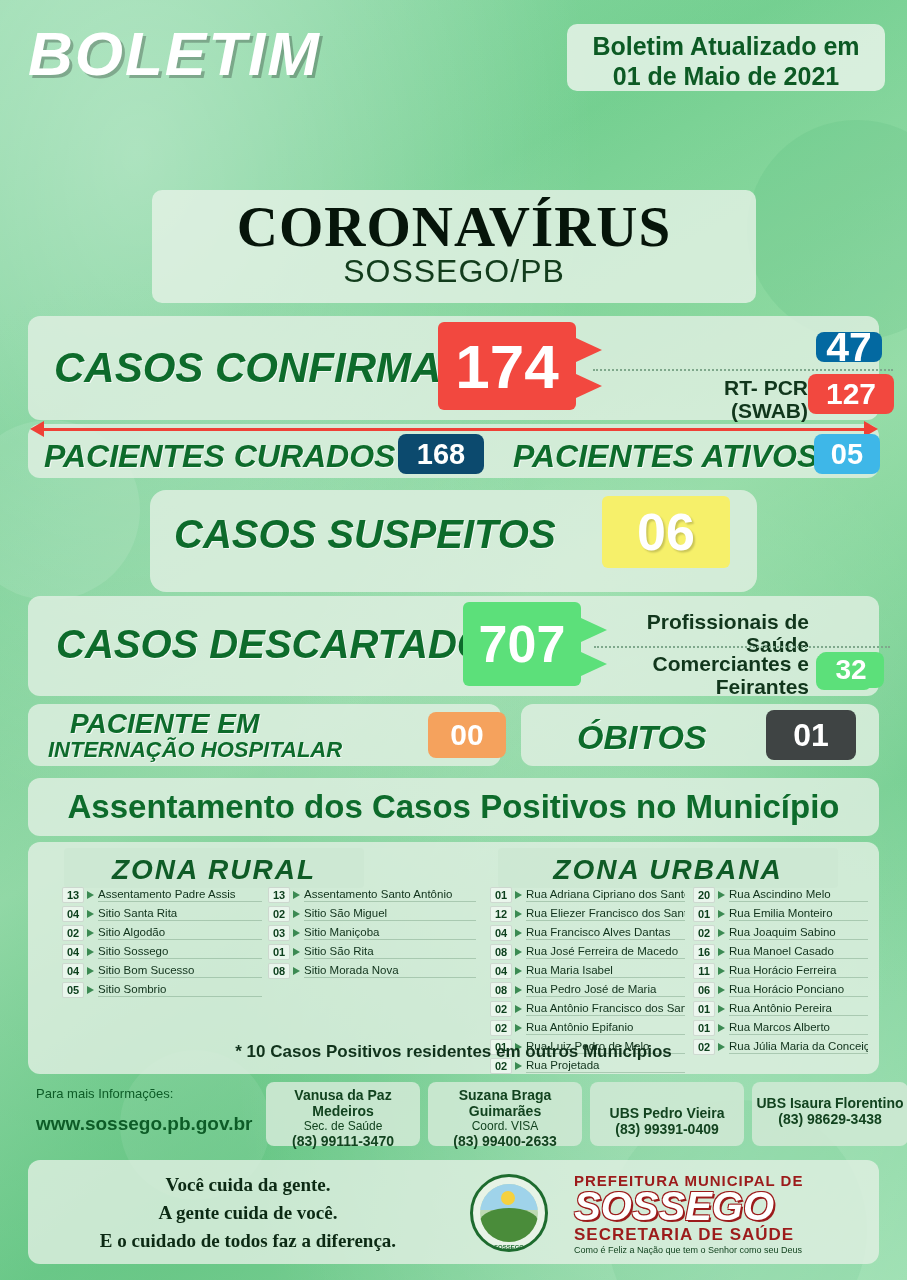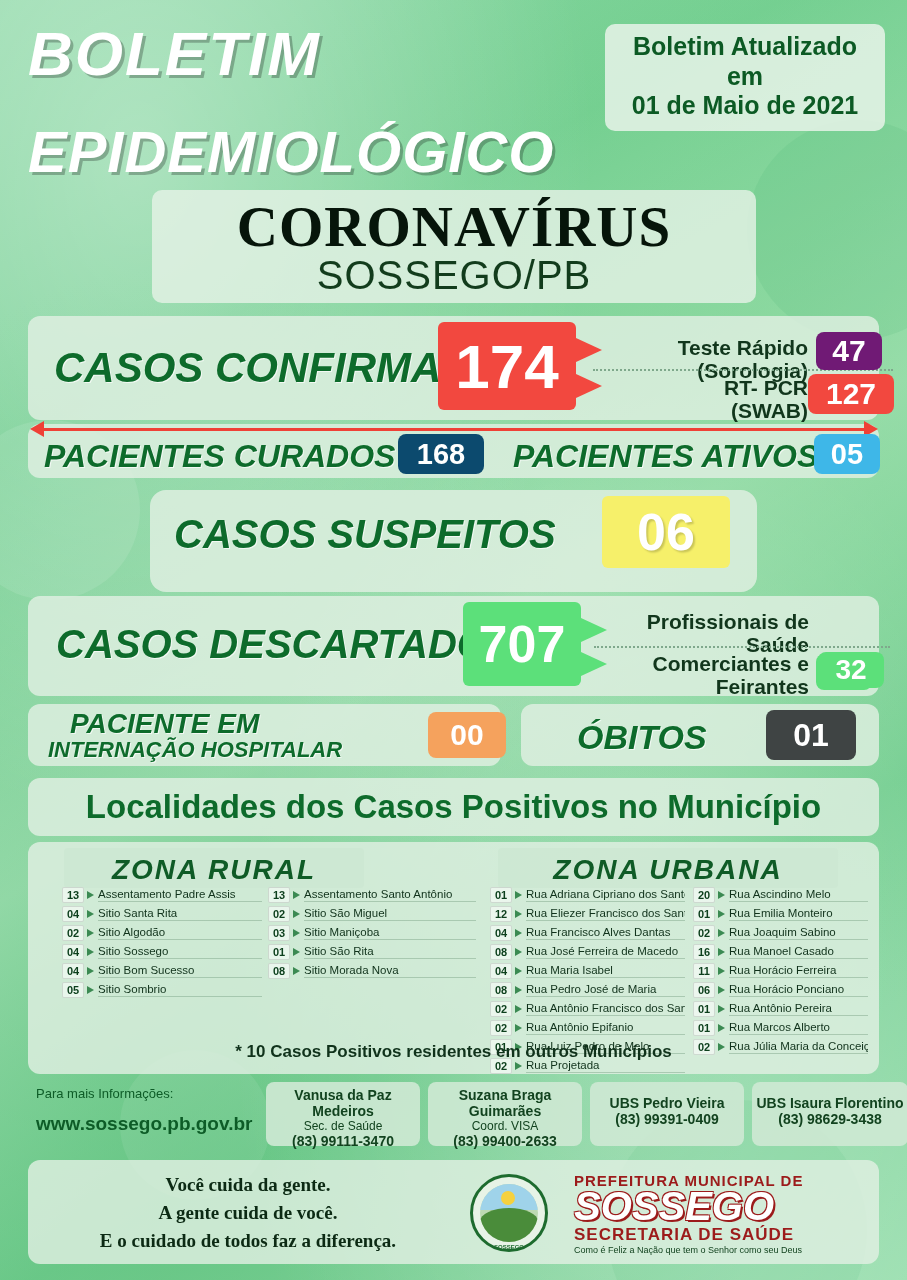--- a/index.html
+++ b/index.html
@@ -39,36 +39,36 @@
     text-shadow: 3px 3px 0 rgba(0,0,0,0.25);
     font-family:"Liberation Sans", sans-serif;
   }
   #hdr-title2 {
     position:absolute; left:28px; top:118px;
     font-size:58px; font-weight:bold; font-style:italic;
     color:#ffffff; letter-spacing:1px;
     text-shadow: 3px 3px 0 rgba(0,0,0,0.25);
   }
   #hdr-date {
-    position:absolute; right:22px; top:24px; width:280px;
-    padding:8px 10px 10px; text-align:center;
+    position:absolute; right:22px; top:24px; width:318px;
+    padding:8px 10px 0; text-align:center;
     background: rgba(232,243,233,0.85); border-radius:10px;
     color:#0c5a24; font-size:25px; font-weight:bold; line-height:1.18;
   }
   #corona-box {
     position:absolute; left:152px; top:190px; width:604px; height:113px;
     background: rgba(228,241,229,0.82); border-radius:10px;
     text-align:center; padding-top:4px;
   }
   #corona-word {
     font-family:"Liberation Serif", serif;
     font-size:57px; font-weight:bold; color:#06150a; letter-spacing:1px;
   }
   #corona-city {
-    font-size:40px; color:#123c1c; margin-top:-6px; letter-spacing:1px;
+    font-size:32px; color:#123c1c; margin-top:-6px; letter-spacing:1px;
   }
 
   
   .big-label {
     color:#0d6b2b; font-weight:bold; font-style:italic; letter-spacing:0px;
     text-shadow:1px 1px 0 rgba(255,255,255,0.7);
   }
   .numbox {
     display:flex; align-items:center; justify-content:center;
     border-radius:8px; font-weight:bold; color:#fff;
@@ -83,21 +83,21 @@
   }
   .arrow-r {
     position:absolute; width:0;height:0;
     border-top:12px solid transparent; border-bottom:12px solid transparent;
   }
   #arr1 { left:548px; top:22px; border-left:26px solid #f2483f; }
   #arr2 { left:548px; top:58px; border-left:26px solid #f2483f; }
   .sub-label { position:absolute; text-align:right; color:#11361c; font-weight:bold; font-size:21px; line-height:1.1; }
   #sub-teste { left:565px; top:20px; width:215px; }
   #sub-pcr   { left:565px; top:60px; width:215px; }
-  #num-teste { position:absolute; left:788px; top:16px; width:66px; height:38px; background:#701a75; font-size:30px; }
+  #num-teste { position:absolute; left:788px; top:16px; width:66px; height:30px; background:#0369a1; font-size:41px; }
   #num-pcr   { position:absolute; left:780px; top:58px; width:86px; height:40px; background:#f2483f; font-size:30px; }
   .dotted-sep { position:absolute; border-bottom:2px dotted #7fa88c; }
   #sep1 { left:565px; top:53px; width:300px; }
 
   
   #row-curados { position:absolute; left:28px; top:424px; width:851px; height:54px; }
   .redline { position:absolute; left:16px; top:4px; width:820px; height:3px; background:#ef4136; }
   .redline:before, .redline:after {
     content:""; position:absolute; top:-7px; width:0;height:0;
     border-top:8px solid transparent; border-bottom:8px solid transparent;
@@ -187,21 +187,21 @@
     text-align:center; padding-top:5px; color:#12431f;
   }
   .c-name { font-size:14px; font-weight:bold; }
   .c-role { font-size:12px; }
   .c-phone { font-size:14px; font-weight:bold; }
   #c-info { position:absolute; left:8px; top:4px; width:230px; color:#0d5c27; }
   #c-info .t1 { font-size:13px; }
   #c-info .t2 { font-size:19px; font-weight:bold; margin-top:12px; }
   #card1 { left:238px; width:154px; }
   #card2 { left:400px; width:154px; }
-  #card3 { left:562px; width:154px; padding-top:13px; }
+  #card3 { left:562px; width:154px; padding-top:23px; }
   #card4 { left:724px; width:156px; padding-top:13px; }
 
   
   #footer { position:absolute; left:28px; top:1160px; width:851px; height:104px; }
   #slogan { position:absolute; left:20px; top:14px; width:400px; text-align:center;
     font-family:"Liberation Serif", serif; color:#0c2a14; }
   #slogan div { font-size:19px; font-weight:bold; margin-bottom:6px; }
   #crest { position:absolute; left:442px; top:14px; width:78px; height:78px; }
   .crest-ring { position:absolute; inset:0; border-radius:50%; border:3px solid #1d6b2e; background:#e7f3e6; }
   .crest-inner { position:absolute; inset:10px; border-radius:50%; background:#bcd9b2; overflow:hidden; }
@@ -221,41 +221,36 @@
 <body>
 
 <div class="blob b1"></div>
 <div class="blob b2"></div>
 <div class="blob b3"></div>
 <div class="blob b4"></div>
 
 <div class="page">
 
   <div id="hdr-title1">BOLETIM</div>
-  <div id="hdr-title2">EPIDEMIOLÓGICO</div>
 
   <div id="hdr-date">
     <div>Boletim Atualizado em</div>
     <div>01 de Maio de 2021</div>
   </div>
 
   <div id="corona-box" class="panel">
     <div id="corona-word">CORONAVÍRUS</div>
     <div id="corona-city">SOSSEGO/PB</div>
   </div>
 
   <div id="row-confirmados" class="panel">
     <div id="lbl-confirmados" class="big-label">CASOS CONFIRMADOS</div>
     <div id="num-confirmados" class="numbox">174</div>
     <div id="arr1" class="arrow-r"></div>
     <div id="arr2" class="arrow-r"></div>
-    <div id="sub-teste" class="sub-label">
-      <div>Teste Rápido</div>
-      <div>(Sorologia)</div>
-    </div>
     <div id="sep1" class="dotted-sep"></div>
     <div id="sub-pcr" class="sub-label">
       <div>RT- PCR</div>
       <div>(SWAB)</div>
     </div>
     <div id="num-teste" class="numbox">47</div>
     <div id="num-pcr" class="numbox">127</div>
   </div>
 
   <div id="row-curados" class="panel">
@@ -294,21 +289,21 @@
     <div id="lbl-int1" class="big-label">PACIENTE EM</div>
     <div id="num-int" class="numbox">00</div>
   </div>
 
   <div id="row-obitos" class="panel">
     <div id="lbl-obitos" class="big-label">ÓBITOS</div>
     <div id="num-obitos" class="numbox">01</div>
   </div>
 
   <div id="loc-title-box" class="panel">
-    <div id="loc-title">Localidades dos Casos Positivos no Município</div>
+    <div id="loc-title">Assentamento dos Casos Positivos no Município</div>
   </div>
 
   <div id="loc-box" class="panel">
     <div id="rural-head" class="zone-head">ZONA RURAL</div>
     <div id="urban-head" class="zone-head">ZONA URBANA</div>
 
     <div id="rural-c1" class="loc-col">
         <div class="loc-item">
           <span class="loc-num">13</span>
           <span class="tri"></span>

